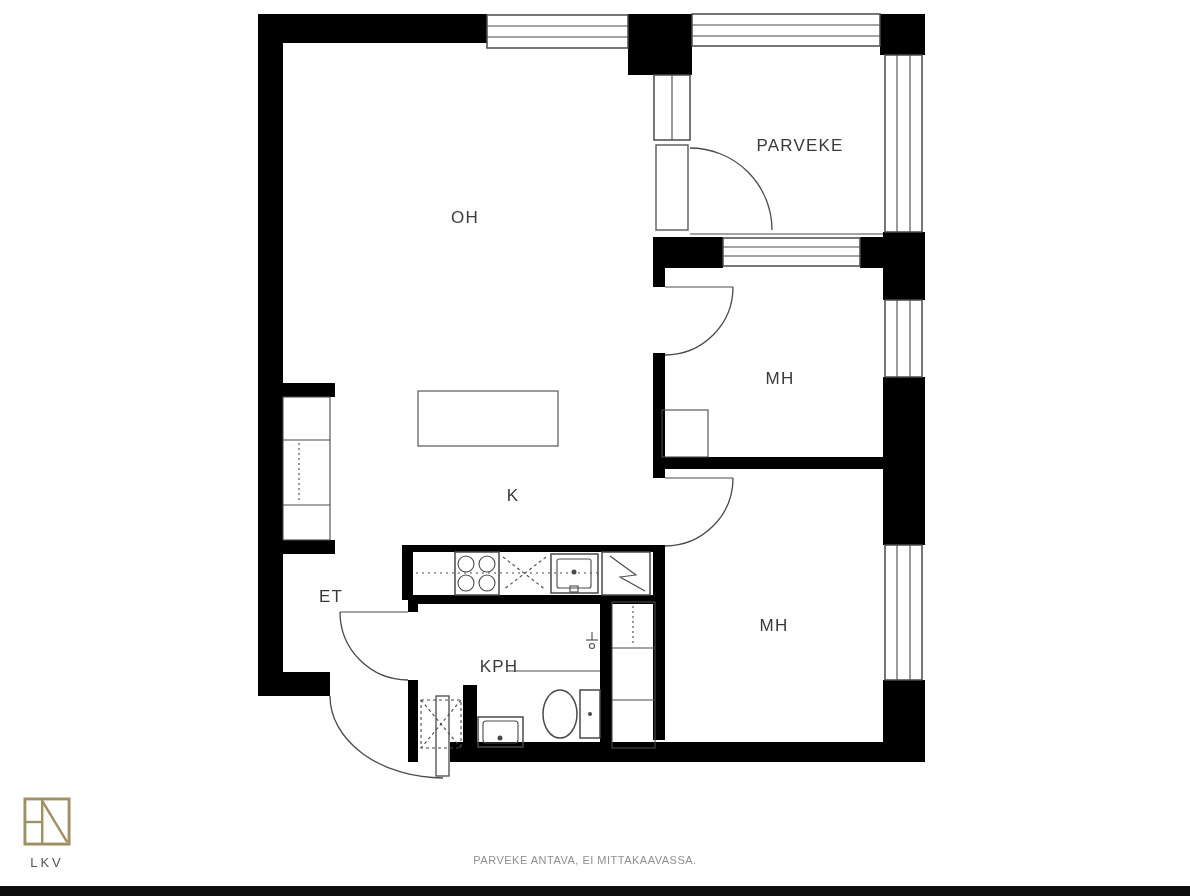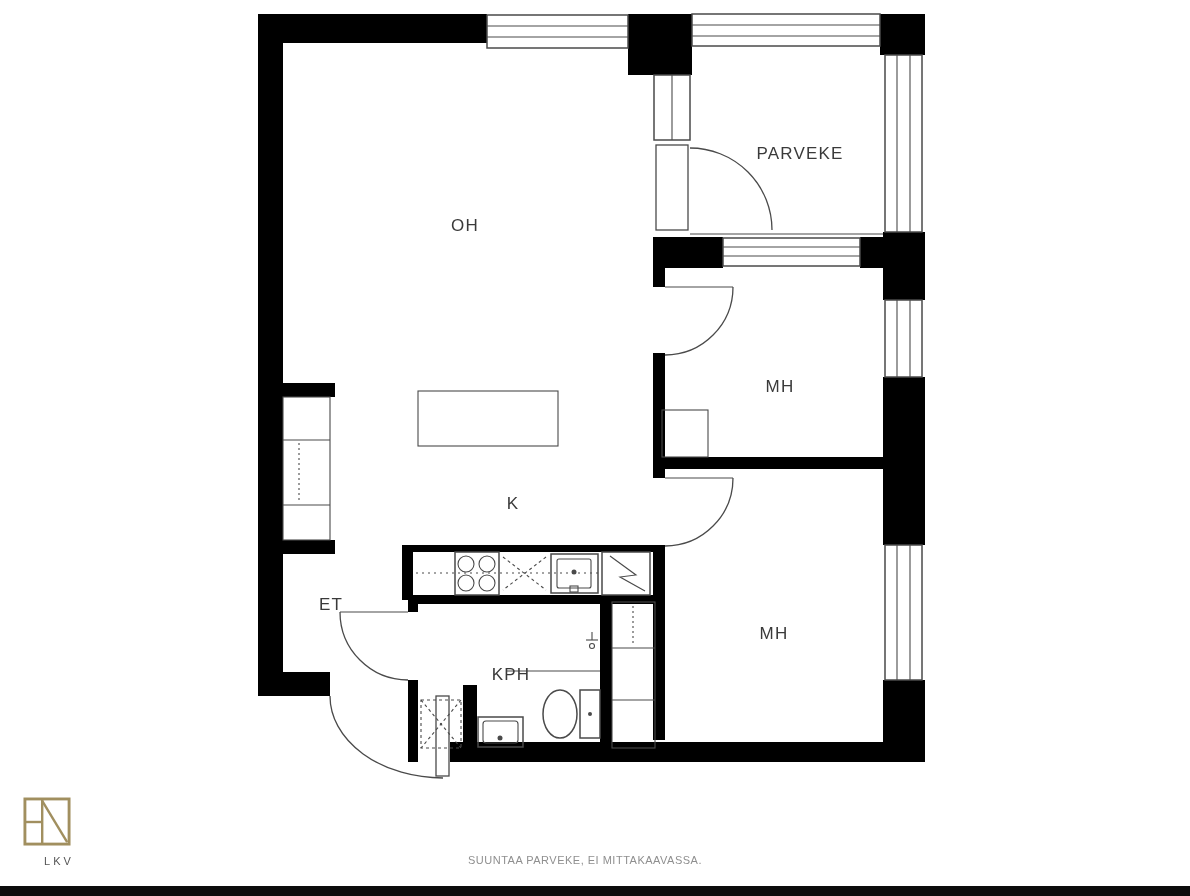--- a/index.html
+++ b/index.html
@@ -18,26 +18,26 @@
   .win{fill:#ffffff;stroke:var(--line);stroke-width:1.5;}
   .wline{stroke:var(--line);stroke-width:1.1;fill:none;}
   .fx{fill:none;stroke:var(--line);stroke-width:1.5;}
   .fxthin{fill:none;stroke:var(--line);stroke-width:1.1;}
   .arc{fill:none;stroke:var(--line);stroke-width:1.3;}
   .leaf{fill:#ffffff;stroke:var(--line);stroke-width:1.3;}
   .dotfill{fill:var(--line);stroke:none;}
   .room-label{
     position:absolute;transform:translate(-50%,-50%);
     font-size:17px;font-weight:500;letter-spacing:1.2px;
-    color:var(--label-text);white-space:nowrap;margin-top:8px;
+    color:var(--label-text);white-space:nowrap;
   }
   .logo-box{position:absolute;left:23px;top:797px;width:48px;height:50px;}
   .lkv-text{
-    position:absolute;left:35px;top:855px;width:48px;text-align:center;
-    font-size:11px;letter-spacing:3px;color:var(--lkv-text);font-weight:500;
+    position:absolute;left:23px;top:855px;width:48px;text-align:center;
+    font-size:13px;letter-spacing:3px;color:var(--lkv-text);font-weight:500;
   }
   .disclaimer{
     position:absolute;left:585px;top:854px;transform:translateX(-50%);
     font-size:11px;letter-spacing:0.5px;color:var(--disclaimer-text);
     white-space:nowrap;font-weight:500;
   }
   .bottom-bar{
     position:absolute;left:0;bottom:0;width:100%;height:10px;
     background:var(--bottom-bar);
   }
@@ -203,28 +203,28 @@
       </g>
     </g>
   </svg>
 
   <div class="room-label" style="left:465px;top:218px;">OH</div>
   <div class="room-label" style="left:800px;top:146px;">PARVEKE</div>
   <div class="room-label" style="left:780px;top:379px;">MH</div>
   <div class="room-label" style="left:513px;top:496px;">K</div>
   <div class="room-label" style="left:774px;top:626px;">MH</div>
   <div class="room-label" style="left:331px;top:597px;">ET</div>
-  <div class="room-label" style="left:511px;top:667px;">KPH</div>
+  <div class="room-label" style="left:499px;top:667px;">KPH</div>
 
   <div class="logo-box">
     <svg width="48" height="50" viewBox="0 0 50 52">
       <rect x="2" y="2" width="46" height="47" fill="none" stroke="var(--logo-gold)" stroke-width="3"></rect>
       <line x1="20" y1="3" x2="20" y2="48" stroke="var(--logo-gold)" stroke-width="2.5"></line>
       <line x1="3" y1="26" x2="20" y2="26" stroke="var(--logo-gold)" stroke-width="2.5"></line>
       <line x1="20" y1="4" x2="46" y2="47" stroke="var(--logo-gold)" stroke-width="2.5"></line>
     </svg>
   </div>
   <div class="lkv-text">LKV</div>
 
-  <div class="disclaimer">SUUNTAA PARVEKE, EI MITTAKAAVASSA.</div>
+  <div class="disclaimer">PARVEKE ANTAVA, EI MITTAKAAVASSA.</div>
 
   <div class="bottom-bar"></div>
 </div>
 
 </body></html>

